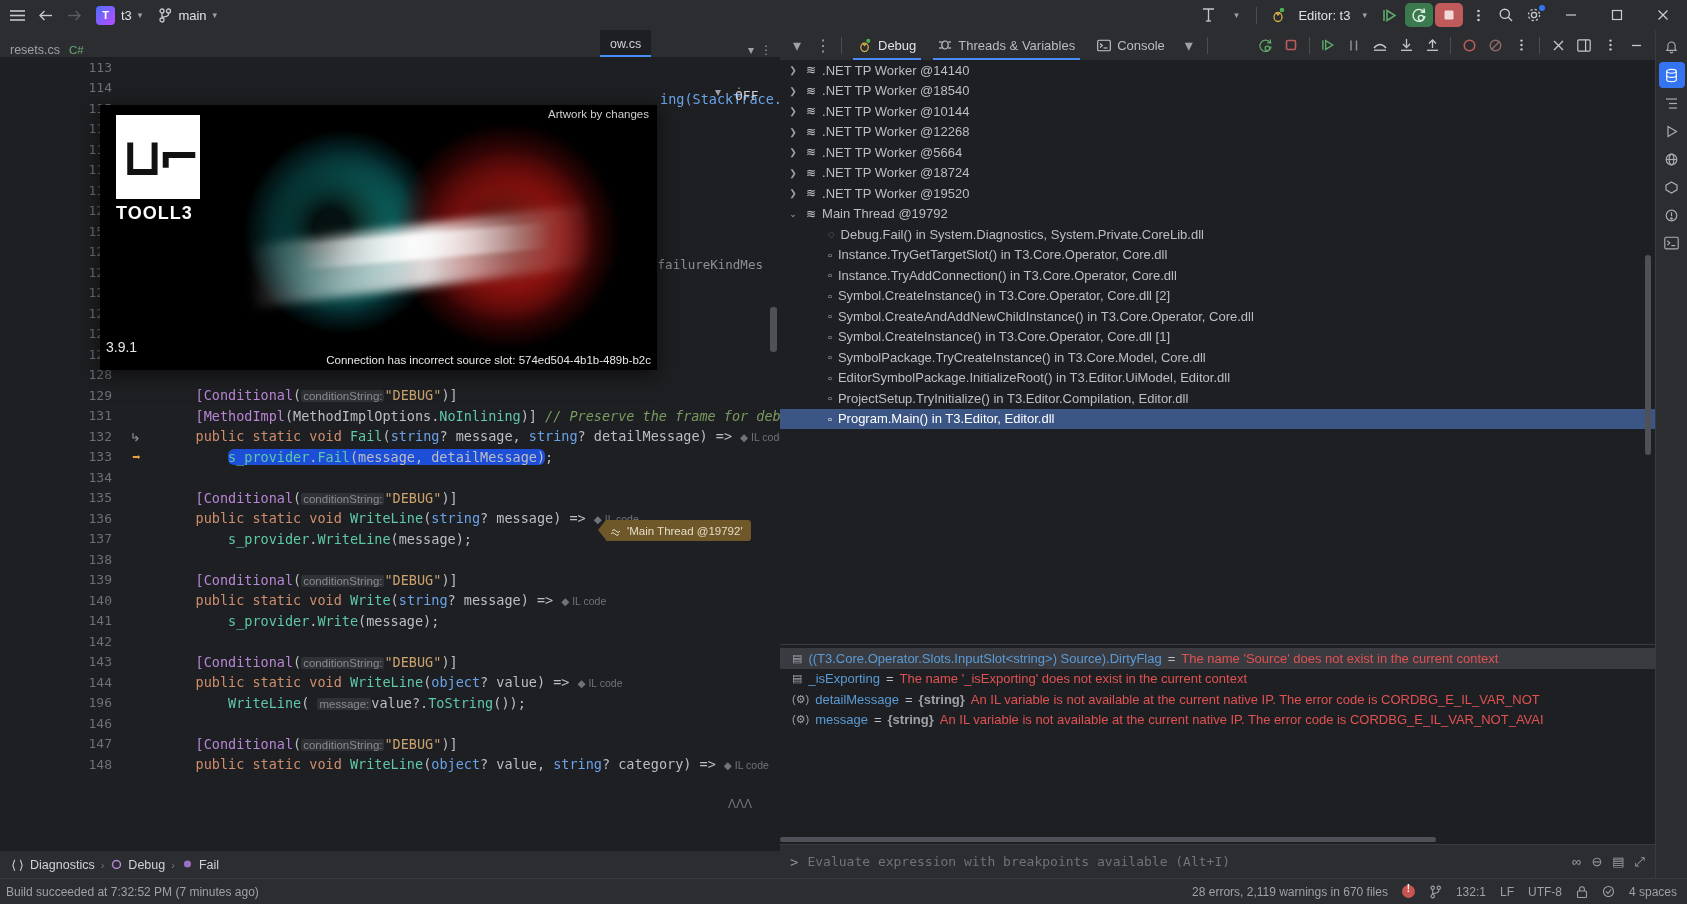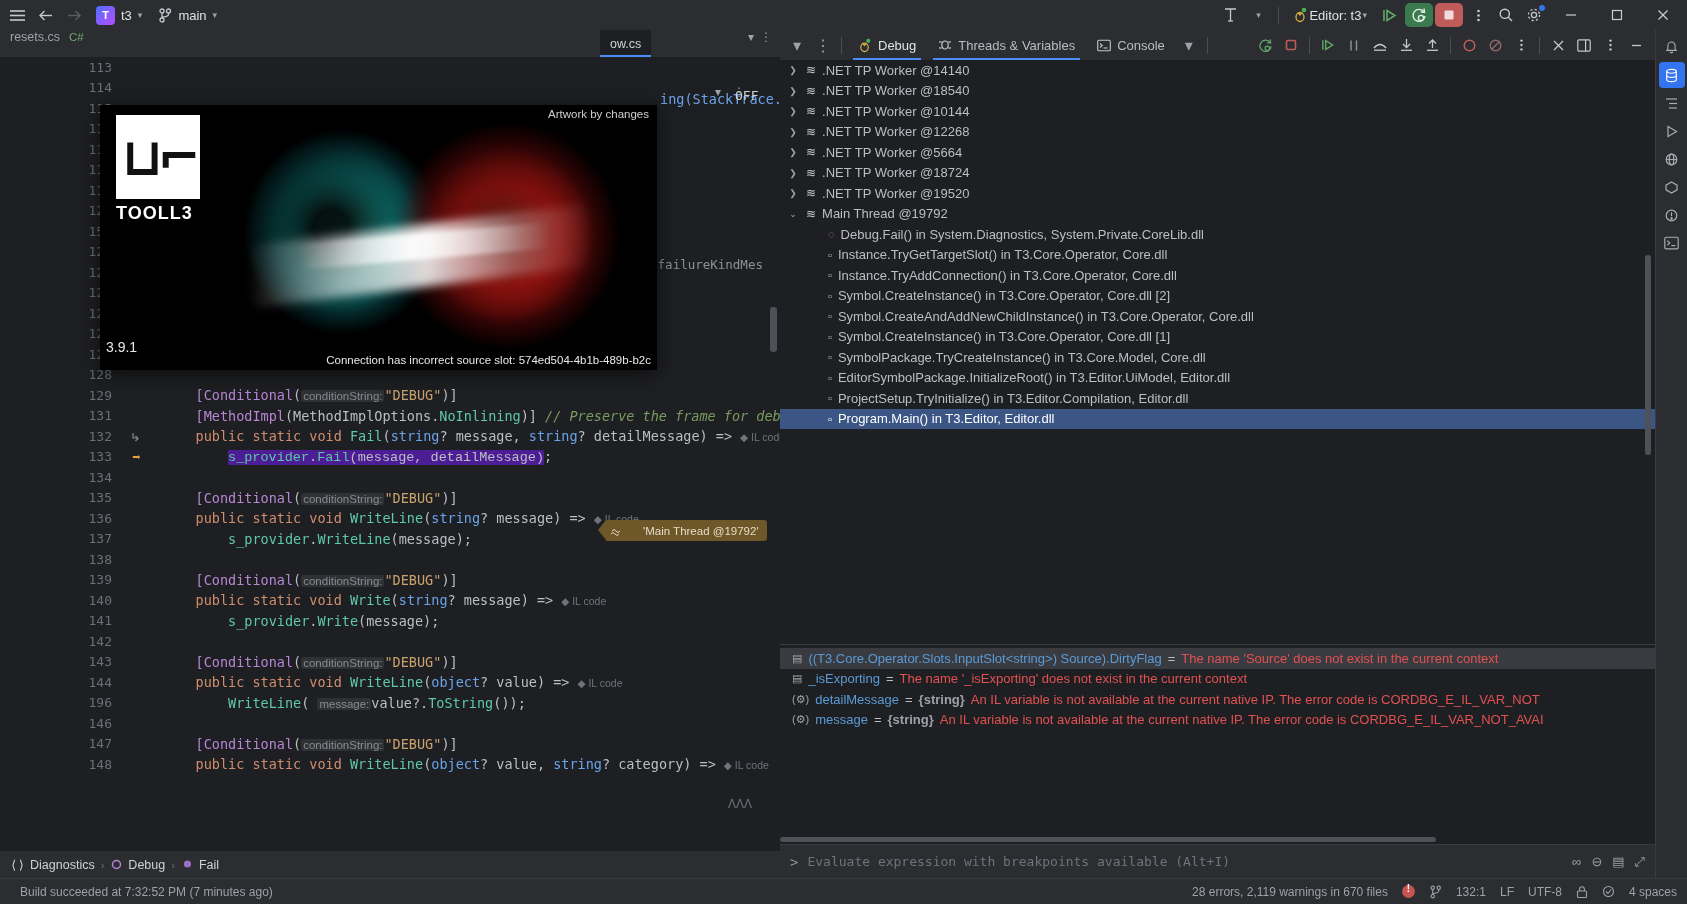--- a/index.html
+++ b/index.html
@@ -28,21 +28,21 @@
   }
   .proj-sq {
     width: 19px; height: 19px; border-radius: 4px;
     background: linear-gradient(135deg,#4b6eff 0%,#8a5cff 55%,#b44cff 100%);
     color: #fff; font-size: 11px; font-weight: bold; display: flex; align-items: center; justify-content: center;
   }
   .proj-name { font-size: 13px; color: #dfe1e5; }
   .chev { font-size: 9px; color: #9ea1a8; }
   .vcs-chip { display: flex; align-items: center; gap: 6px; padding: 0 7px; height: 24px; border-radius: 4px; }
   .tb-right { display: flex; align-items: center; gap: 2px; margin-left: auto; padding-right: 2px; }
-  .run-chip { display: flex; align-items: center; gap: 1px; padding: 0 7px; height: 24px; border-radius: 4px; }
+  .run-chip { display: flex; align-items: center; gap: 12px; padding: 0 7px; height: 24px; border-radius: 4px; }
   .run-label { font-size: 13px; color: #dfe1e5; }
   .btn-green {
     width: 28px; height: 24px; background: #3b7a4e; border-radius: 5px;
     display: flex; align-items: center; justify-content: center;
   }
   .btn-red {
     width: 28px; height: 24px; background: #c05b5b; border-radius: 5px;
     display: flex; align-items: center; justify-content: center;
   }
   .win-btn { width: 44px; height: 30px; display: flex; align-items: center; justify-content: center; color: #c9ccd2; font-size: 13px; }
@@ -50,21 +50,21 @@
   .dot-badge::after {
     content: ''; position: absolute; top: 2px; right: 2px; width: 6px; height: 6px;
     border-radius: 50%; background: #3574f0;
   }
 
   
   .body { flex: 1; display: flex; min-height: 0; }
 
   
   .left { width: 780px; display: flex; flex-direction: column; background: #1e1f22; position: relative; }
-  .ed-tabs { height: 27px; background: #2b2d30; display: flex; align-items: flex-start; position: relative; }
+  .ed-tabs { height: 27px; background: #2b2d30; display: flex; align-items: flex-end; position: relative; }
   .ed-tab {
     display: flex; align-items: center; gap: 9px; padding: 0 10px; font-size: 12.5px; color: #cfd2d6;
     background: #1e1f22; position: relative;
   }
   .ed-tab .lang { color: #6aab73; font-size: 11.5px; }
   .ed-tab.inactive { background: #2b2d30; color: #9da0a8; }
   .ed-tab.active::after {
     content: ''; position: absolute; left: 0; right: 0; bottom: 0; height: 2px; background: #4a8cf7;
   }
   .tabs-right { margin-left: auto; display: flex; align-items: center; gap: 6px; padding-right: 8px; color: #9ea1a8; font-size: 12px; }
@@ -80,27 +80,27 @@
   
   .kw { color: #cf8e6d; }
   .type { color: #6aa3e8; }
   .meth { color: #5ec9a8; }
   .str { color: #c9a26d; }
   .attr { color: #b886d4; }
   .cmt { color: #7a9a5f; font-style: italic; }
   .plain { color: #bcbec4; }
   .hint { color: #888b91; background: #2f3134; font-size: 11.5px; padding: 0 2px; border-radius: 2px; font-family: Liberation Sans, sans-serif; }
   .ilcode { color: #6f737a; font-size: 10.5px; font-family: "Liberation Sans", sans-serif; margin-left: 8px; }
-  .exec-hl { background: #4c1d95; border-radius: 1px; font-family: Liberation Mono, monospace; }
+  .exec-hl { background: #1d4ed8; border-radius: 6px; }
   .arrow-exec { color: #e8a33d; font-size: 14px; }
 
   .thread-tip {
     position: absolute; left: 606px; top: 463px; height: 21px;
     background: #6e5728; color: #e4dcc6; font-size: 11.5px;
-    display: flex; align-items: center; gap: 21px; padding: 0 8px 0 4px;
+    display: flex; align-items: center; gap: 5px; padding: 0 8px 0 4px;
     font-family: "Liberation Sans", sans-serif; border-radius: 0 3px 3px 0;
   }
   .thread-tip::before {
     content: ''; position: absolute; left: -8px; top: 0; width: 0; height: 0;
     border-top: 10.5px solid transparent; border-bottom: 10.5px solid transparent;
     border-right: 8px solid #6e5728;
   }
 
   
   .art-popup {
@@ -207,21 +207,21 @@
     gap: 2px; padding-top: 4px; flex: 0 0 32px; border-left: 1px solid #393b40;
   }
   .rail-btn { width: 26px; height: 26px; display: flex; align-items: center; justify-content: center; border-radius: 4px; color: #a9acb2; font-size: 13px; }
   .rail-btn.active { background: #3574f0; color: #fff; }
 
   
   .statusbar {
     height: 26px; background: #2b2d30; display: flex; align-items: center;
     font-size: 12px; color: #9ea1a8; flex: 0 0 26px; border-top: 1px solid #393b40;
   }
-  .sb-left { padding-left: 20px; }
+  .sb-left { padding-left: 6px; }
   .sb-right { margin-left: auto; display: flex; align-items: center; gap: 14px; padding-right: 10px; }
   .sb-item { display: flex; align-items: center; gap: 5px; }
   .err-dot { width: 13px; height: 13px; border-radius: 50%; background: #c75450; display:inline-block; position: relative;}
   .err-dot::after { content:'!'; position:absolute; left:0; right:0; top:-2px; text-align:center; color:#fff; font-size:10px; font-weight:bold;}
 
   svg { display: block; }
 </style>
 </head>
 <body>
 

